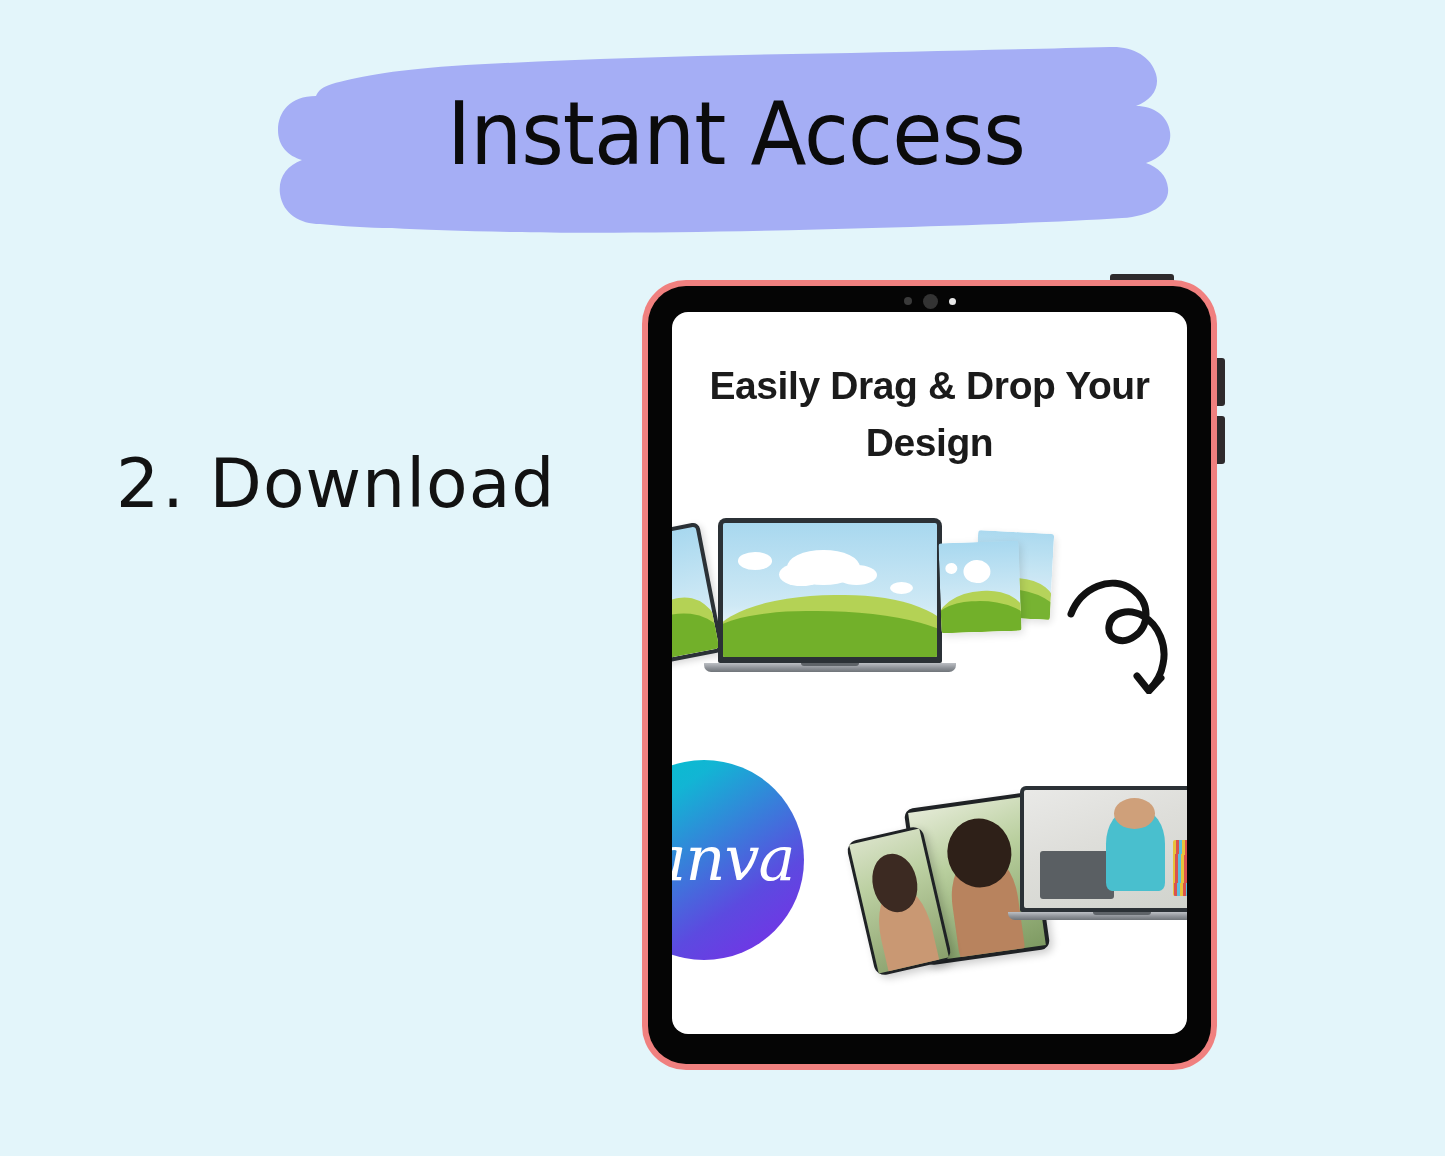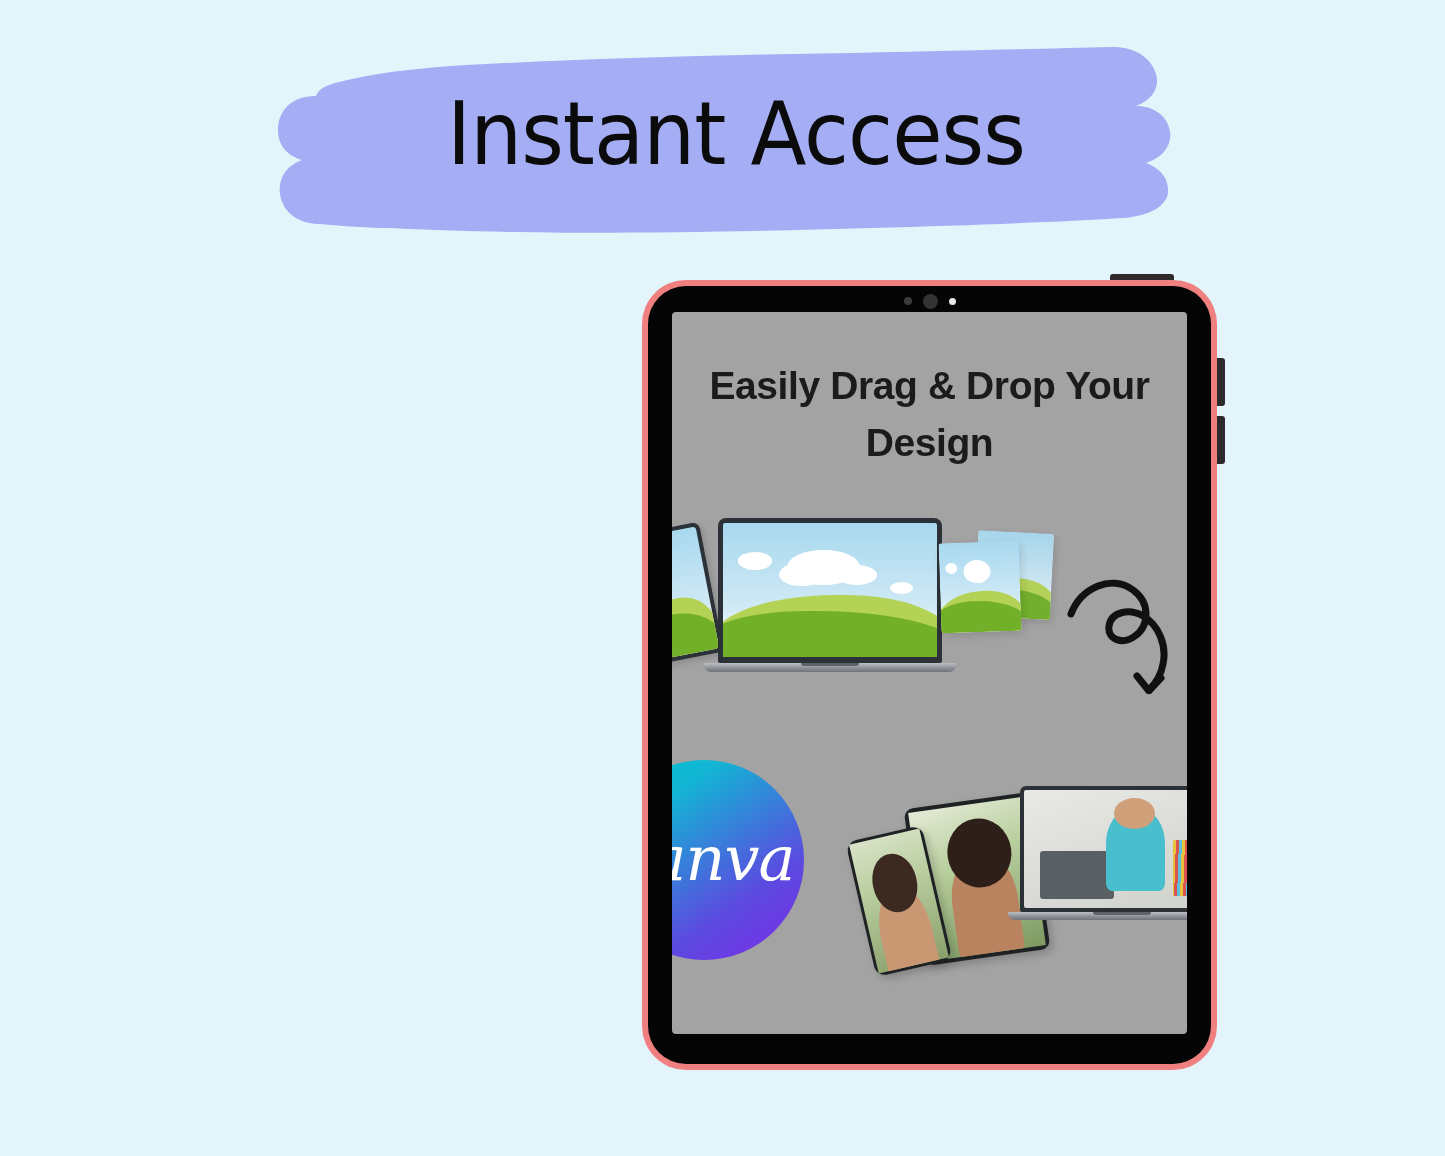--- a/index.html
+++ b/index.html
@@ -130,22 +130,22 @@
     gap: 11px;
     height: 14px;
   }
   .cam-dot-small { width: 8px; height: 8px; border-radius: 50%; background: #3a3a3a; }
   .cam-dot-lens  { width: 15px; height: 15px; border-radius: 50%; background: #333; }
   .cam-dot-light { width: 7px; height: 7px; border-radius: 50%; background: #e8e8e8; }
 
   .tablet-screen {
     width: 100%;
     height: 100%;
-    background: #a3a3a3;
-    border-radius: 4px;
+    background: #ffffff;
+    border-radius: 16px;
     overflow: hidden;
     position: relative;
   }
 
   
   .screen-headline {
     position: absolute;
     left: 14px;
     top: 46px;
     width: calc(100% - 28px);
@@ -388,20 +388,24 @@
              C879,18 860,8 838,9
              C760,11 640,14 520,16
              C400,18 280,22 180,28
              C120,32 80,40 60,46
              C50,49 46,53 44,58 Z" fill="#a5aef5"></path>
   </svg>
   <div class="title-text">Instant Access</div>
 </div>
 
 <div class="steps-list">
+  <div class="step-item">
+    <span class="step-num">2.</span>
+    <span>Download</span>
+  </div>
 </div>
 
 <div class="tablet-device">
 
   <div class="tablet-power-button"></div>
   <div class="tablet-volume-up"></div>
   <div class="tablet-volume-down"></div>
 
   <div class="tablet-frame">
     <div class="tablet-bezel">

